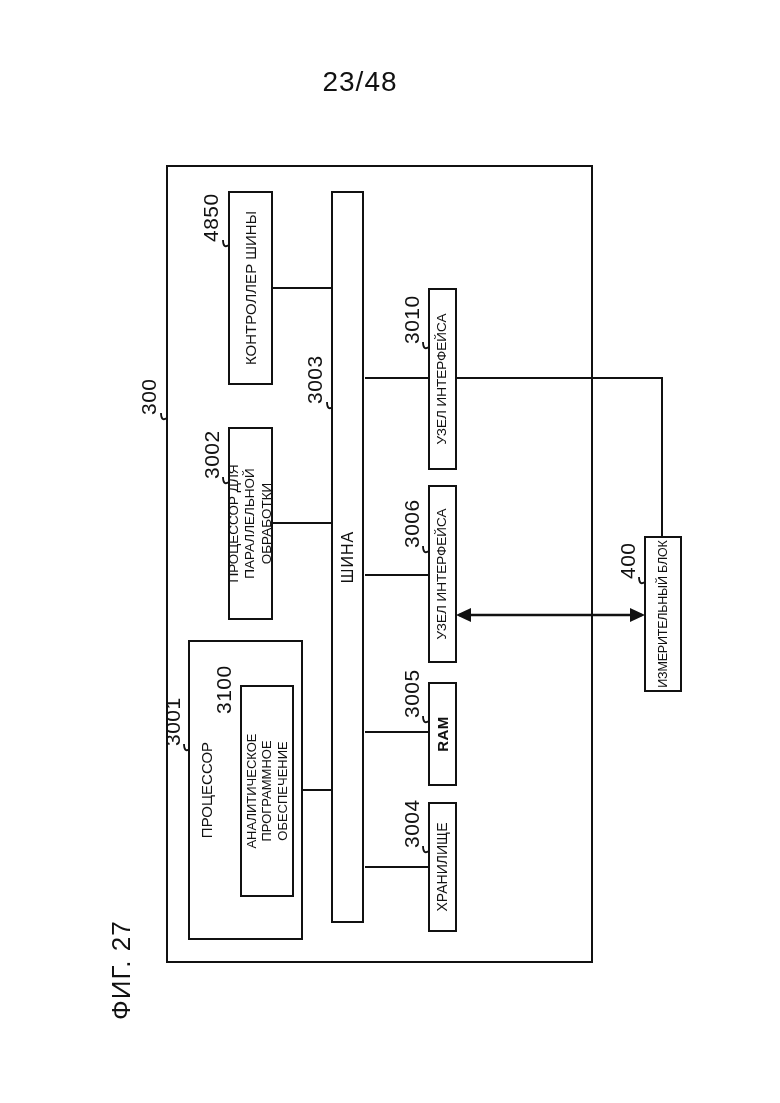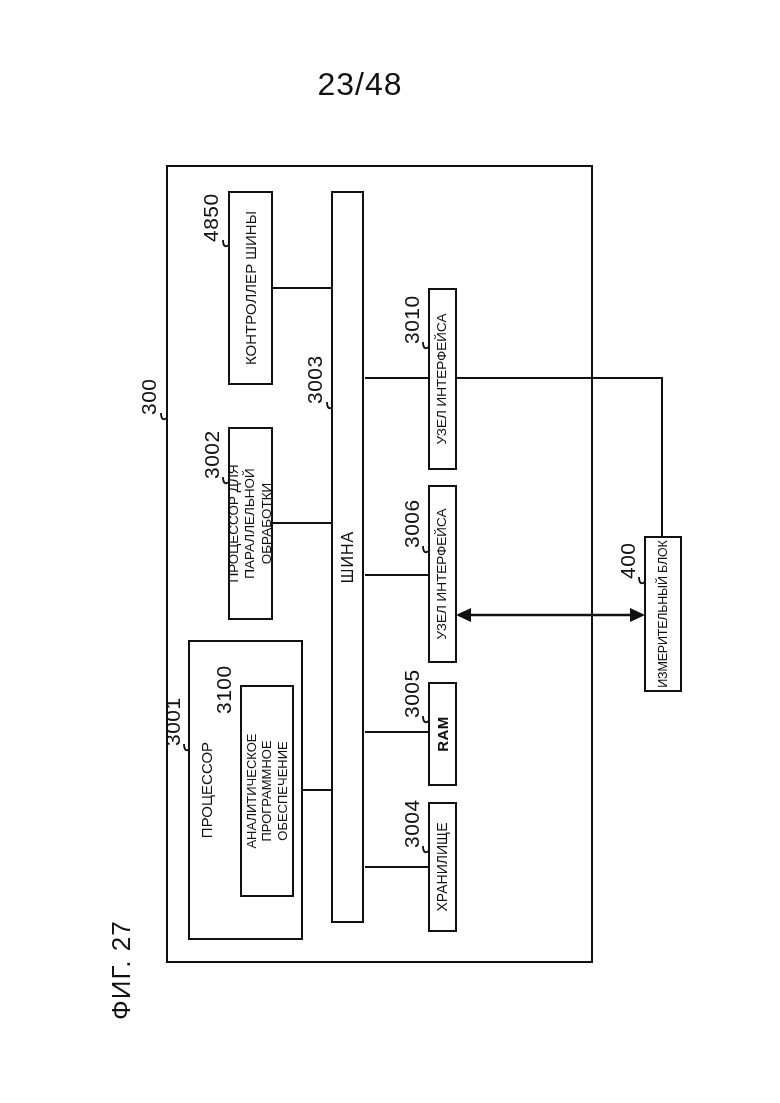--- a/index.html
+++ b/index.html
@@ -6,21 +6,21 @@
   body {
     width:780px; height:1103px;
     background:#ffffff;
     font-family:"Liberation Sans", sans-serif;
     color:#111;
     position:relative;
     overflow:hidden;
   }
   .page-number {
     position:absolute; top:66px; left:0; width:720px;
-    text-align:center; font-size:32px; letter-spacing:1px;
+    text-align:center; font-size:28px; letter-spacing:1px;
     z-index:6;
   }
   
   .rot {
     position:absolute; top:0; left:0;
     width:1103px; height:780px;
     transform-origin:0 0;
     transform:rotate(-90deg) translateX(-1103px);
   }
   .wires { position:absolute; top:0; left:0; z-index:2; }

